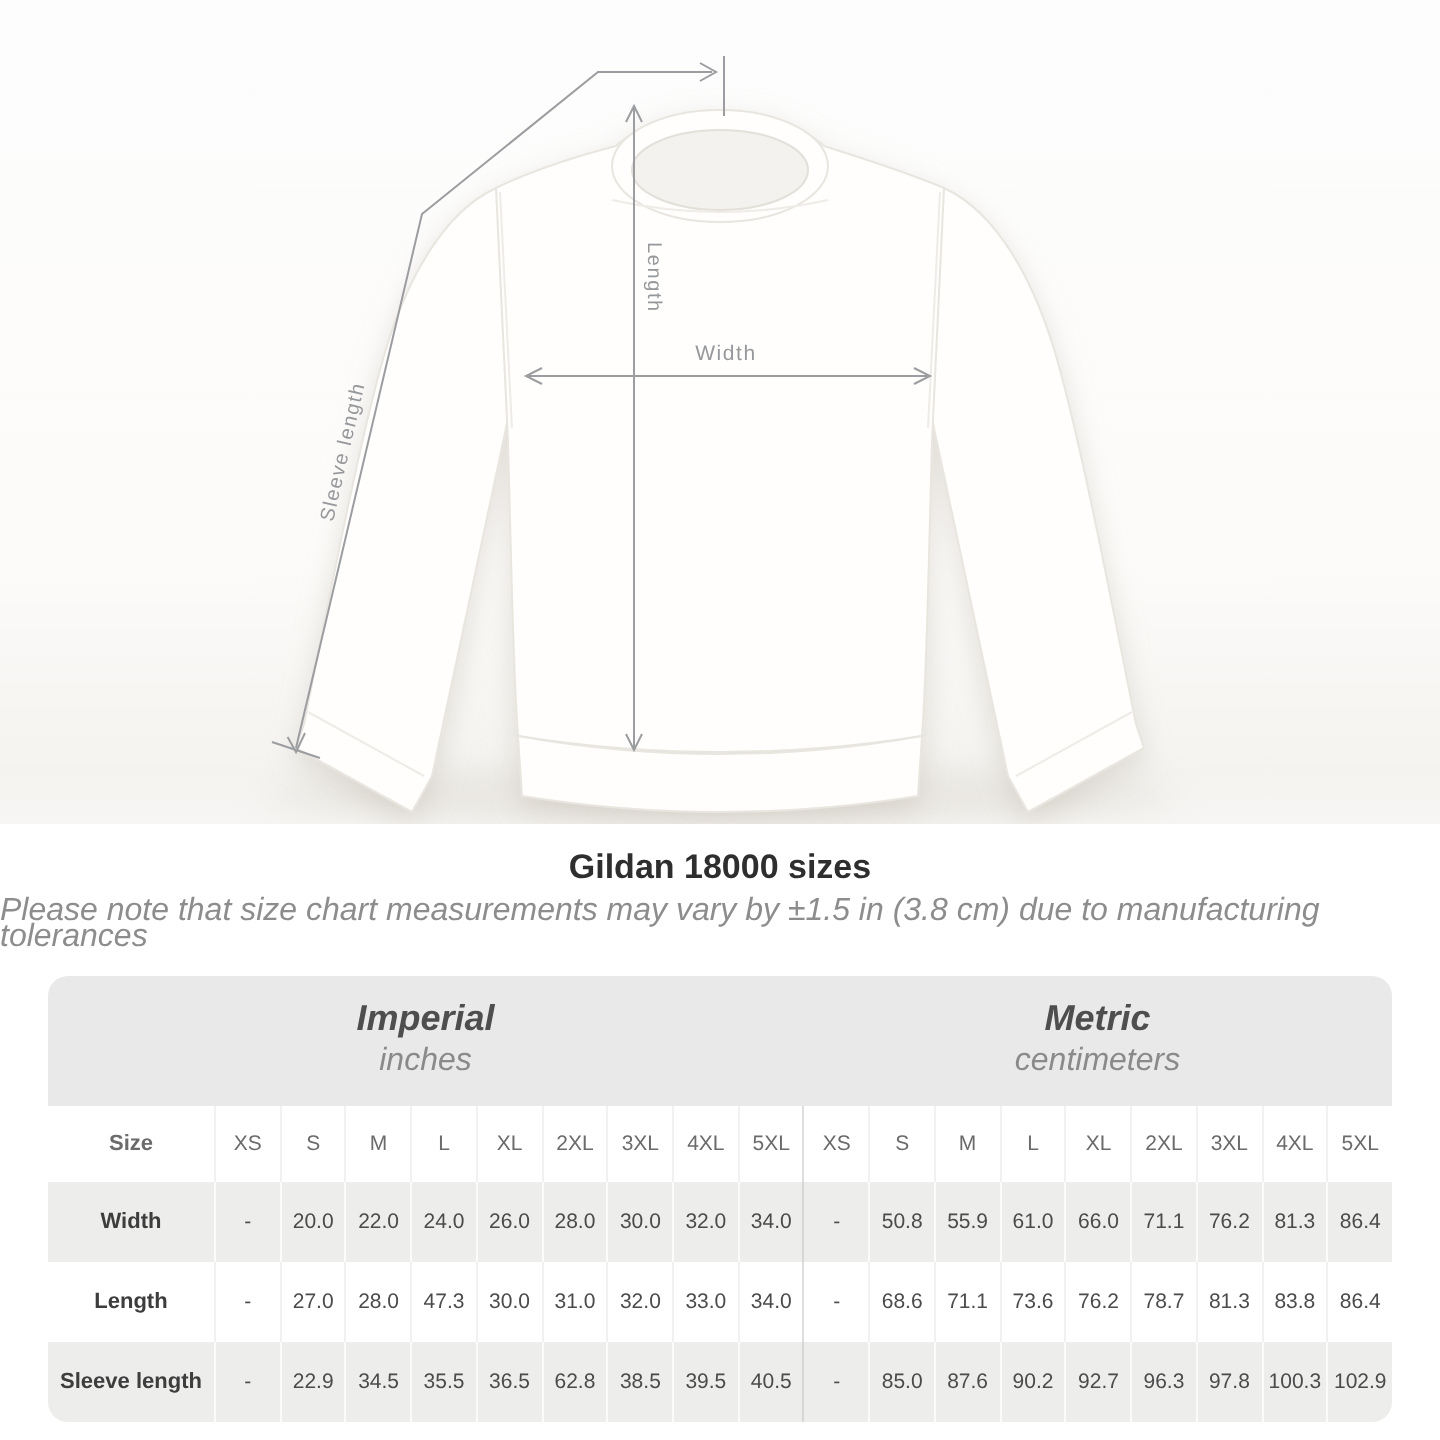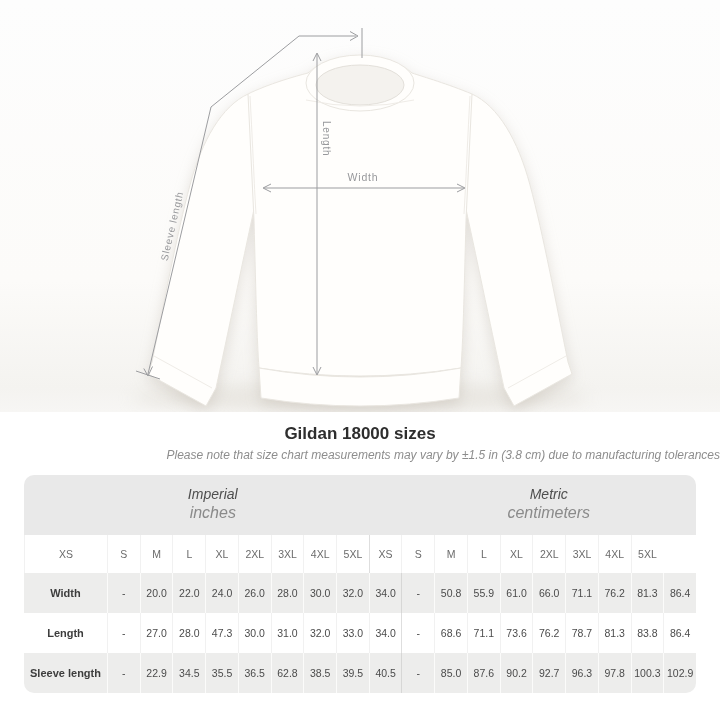--- a/index.html
+++ b/index.html
@@ -22,36 +22,36 @@
   .ann-length{left:321px;top:121px;writing-mode:vertical-rl;}
   .ann-width{left:363px;top:171px;transform:translateX(-50%);font-size:10.5px;}
   .ann-sleeve{left:172px;top:226px;transform:translate(-50%,-50%) rotate(-77deg);}
 
   
   .title{
     text-align:center;font-size:17px;font-weight:bold;color:#2e2e2e;
     margin-top:13px;line-height:18px;
   }
   .note{
-    text-align:right;font-style:italic;font-size:12px;color:#8d8d8d;
+    text-align:left;font-style:italic;font-size:16px;color:#8d8d8d;
     margin-top:6px;line-height:13px;
   }
 
   
   .size-table{
     width:672px;margin:13px auto 0;border-radius:10px;overflow:hidden;
   }
   .thead{
     background:#e9e9e9;display:grid;grid-template-columns:83px repeat(18,1fr);
     padding:11px 0 13px;
   }
   .ugroup{text-align:center;}
   .ugroup.left{grid-column:1 / 11;}
   .ugroup.right{grid-column:11 / 20;}
-  .uname{font-style:italic;font-weight:normal;font-size:14px;color:#4e4e4e;}
+  .uname{font-style:italic;font-weight:bold;font-size:18px;color:#4e4e4e;}
   .usub{font-style:italic;font-size:16px;color:#8a8a8a;margin-top:2px;}
 
   .row{
     display:grid;grid-template-columns:83px repeat(18,1fr);
     text-align:center;
   }
   .row .c{
     height:40px;line-height:40px;font-size:10.5px;color:#4b4b4b;
     border-left:1px solid rgba(0,0,0,0.055);
     overflow:hidden;
@@ -130,20 +130,21 @@
       <div class="uname">Imperial</div>
       <div class="usub">inches</div>
     </div>
     <div class="ugroup right">
       <div class="uname">Metric</div>
       <div class="usub">centimeters</div>
     </div>
   </div>
 
   <div class="row white size-row">
+    <div class="c label-cell">Size</div>
     <div class="c">XS</div>
     <div class="c">S</div>
     <div class="c">M</div>
     <div class="c">L</div>
     <div class="c">XL</div>
     <div class="c">2XL</div>
     <div class="c">3XL</div>
     <div class="c">4XL</div>
     <div class="c">5XL</div>
     <div class="c sect">XS</div>

